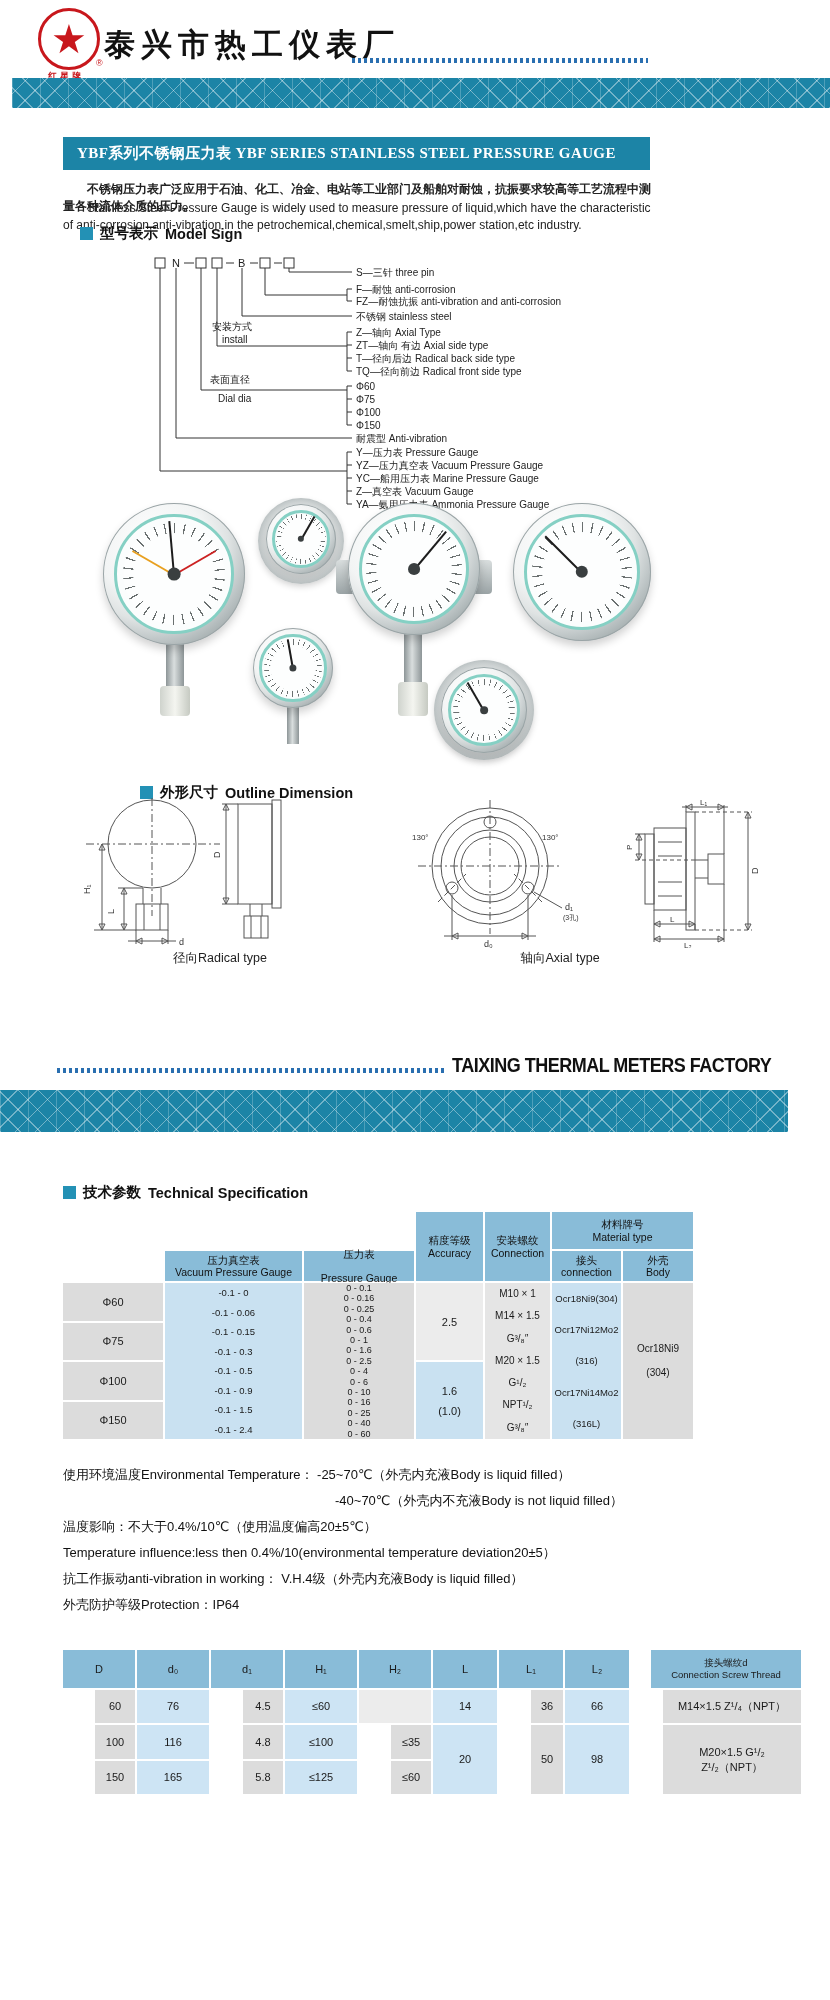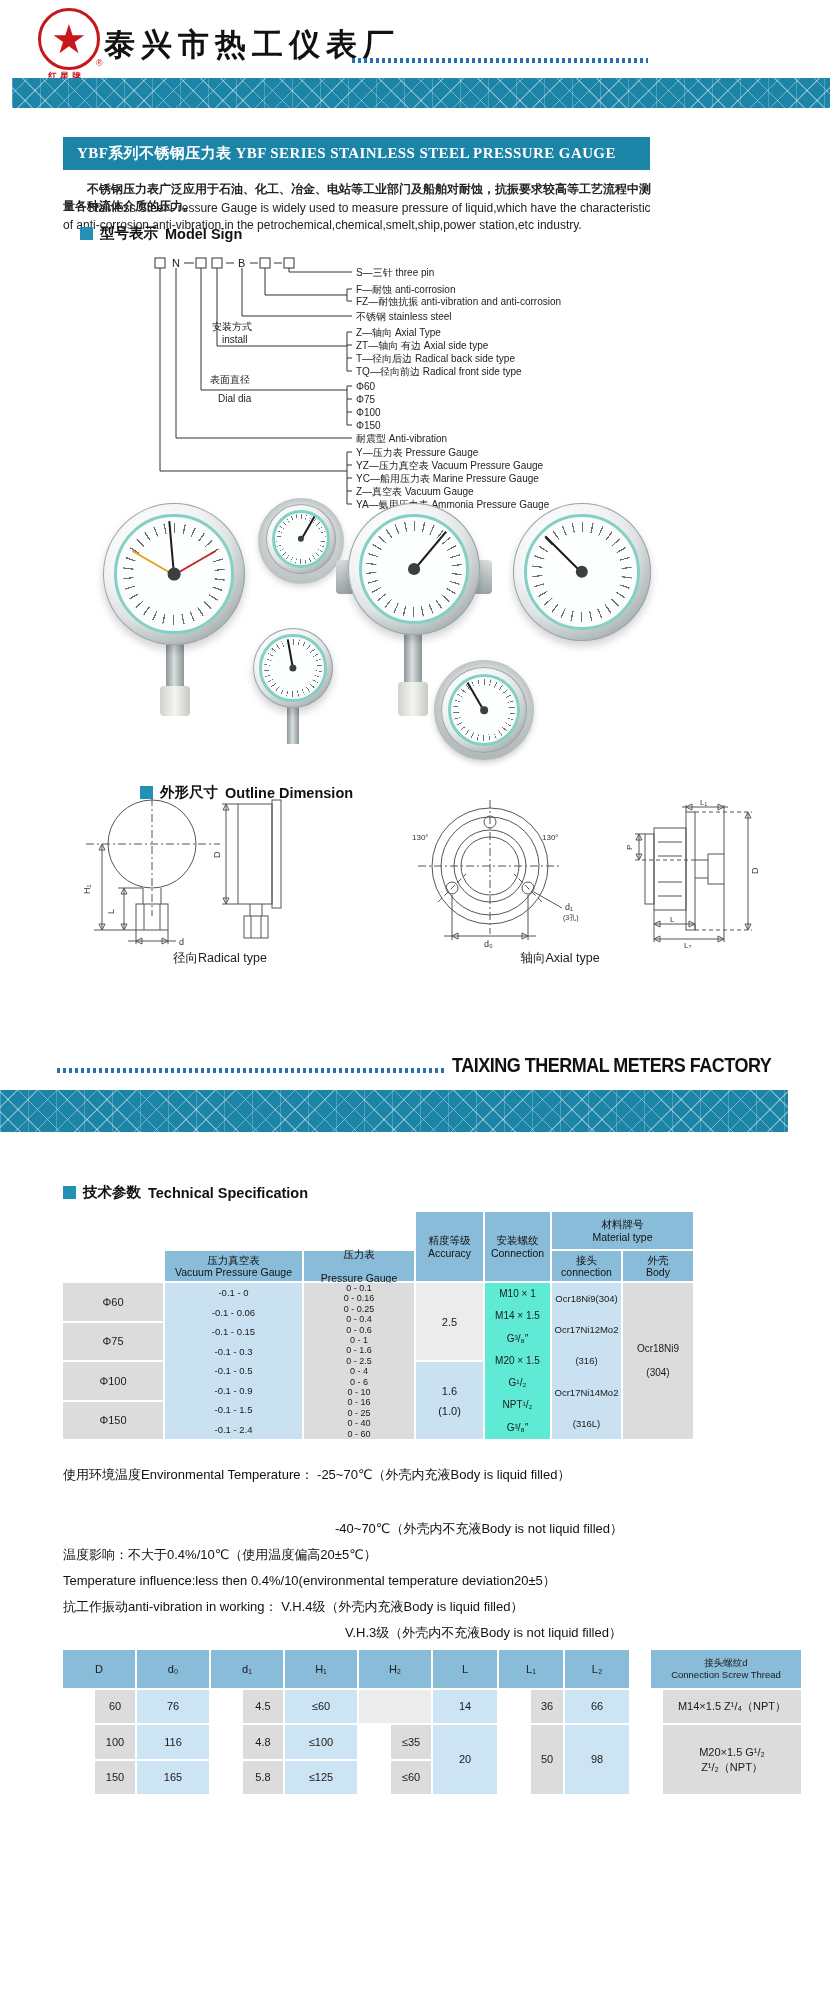--- a/index.html
+++ b/index.html
@@ -78,27 +78,27 @@
          font-size:10.5px;line-height:12.5px;text-align:center;color:#111;}
   .ctr{display:flex;align-items:center;justify-content:center;text-align:center;}
   .mm-col{display:flex;flex-direction:column;gap:2px;background:#fff;}
   .mm-cell{flex:1;background:#dcdcdc;display:flex;align-items:center;justify-content:center;font-size:11px;}
   .vac-col{background:#c9e1f1;font-size:9.5px;line-height:19.5px;text-align:center;white-space:pre-line;}
   .pg-col{background:#dcdcdc;font-size:9px;line-height:10.4px;text-align:center;white-space:pre-line;}
   .acc-col{display:flex;flex-direction:column;gap:2px;background:#fff;}
   .acc-top{flex:1;background:#ececec;display:flex;align-items:center;justify-content:center;font-size:11px;}
   .acc-bot{flex:1;background:#c9e1f1;font-size:11px;line-height:20px;text-align:center;white-space:pre-line;
            display:flex;align-items:center;justify-content:center;}
-  .conn-col{background:#5eead4;font-size:10px;line-height:22.3px;text-align:center;white-space:pre-line;}
+  .conn-col{background:#e5e5e5;font-size:10px;line-height:22.3px;text-align:center;white-space:pre-line;}
   .joint-col{background:#c9e1f1;font-size:9.5px;line-height:31.2px;text-align:center;white-space:pre-line;}
   .body-col{background:#dcdcdc;font-size:10px;line-height:24px;text-align:center;white-space:pre-line;
             display:flex;align-items:center;justify-content:center;}
 
   .env{position:absolute;left:63px;top:1462px;width:720px;font-size:13px;line-height:26px;color:#111;}
-  .env .ind1{margin-left:272px;margin-top:28px;}
+  .env .ind1{margin-left:272px;}
   .env .ind2{margin-left:282px;}
 
   .t2{position:absolute;left:63px;top:1650px;display:grid;
       grid-template-columns:72px 72px 72px 72px 72px 64px 64px 64px 170px;
       grid-template-rows:38px 33px 34px 33px;gap:2px;background:#fff;}
   .h2c{background:#89bcd8;display:flex;flex-direction:column;align-items:center;justify-content:center;
        font-size:11px;line-height:12px;text-align:center;}
   .d2{display:flex;align-items:center;justify-content:center;font-size:11px;text-align:center;white-space:pre-line;line-height:15px;}
   .cg{background:#dcdcdc;margin-left:32px;}  .cb{background:#cde4f4;}  .cw{background:#ececec;}
 </style>
@@ -429,21 +429,20 @@
     <div class="body-col" style="grid-row:3;grid-column:7;">Ocr18Ni9
 (304)</div>
   </div>
 
   <div class="env">
     <div>使用环境温度Environmental Temperature： -25~70℃（外壳内充液Body is liquid filled）</div>
     <div class="ind1">-40~70℃（外壳内不充液Body is not liquid filled）</div>
     <div>温度影响：不大于0.4%/10℃（使用温度偏高20±5℃）</div>
     <div>Temperature influence:less then 0.4%/10(environmental temperature deviation20±5）</div>
     <div>抗工作振动anti-vibration in working： V.H.4级（外壳内充液Body is liquid filled）</div>
-    <div class="ind2">V.H.3级（外壳内不充液Body is not liquid filled）</div>
     <div>外壳防护等级Protection：IP64</div>
   </div>
 
   <div class="t2">
     <div class="h2c">
         <span>D</span>
       </div>
     <div class="h2c">
         <span>d₀</span>
       </div>

